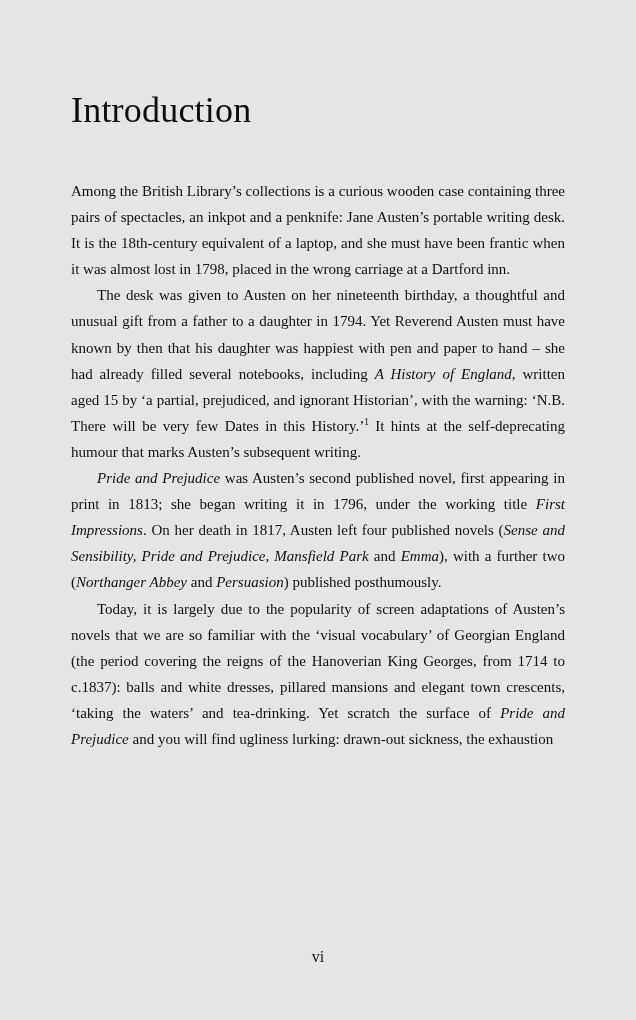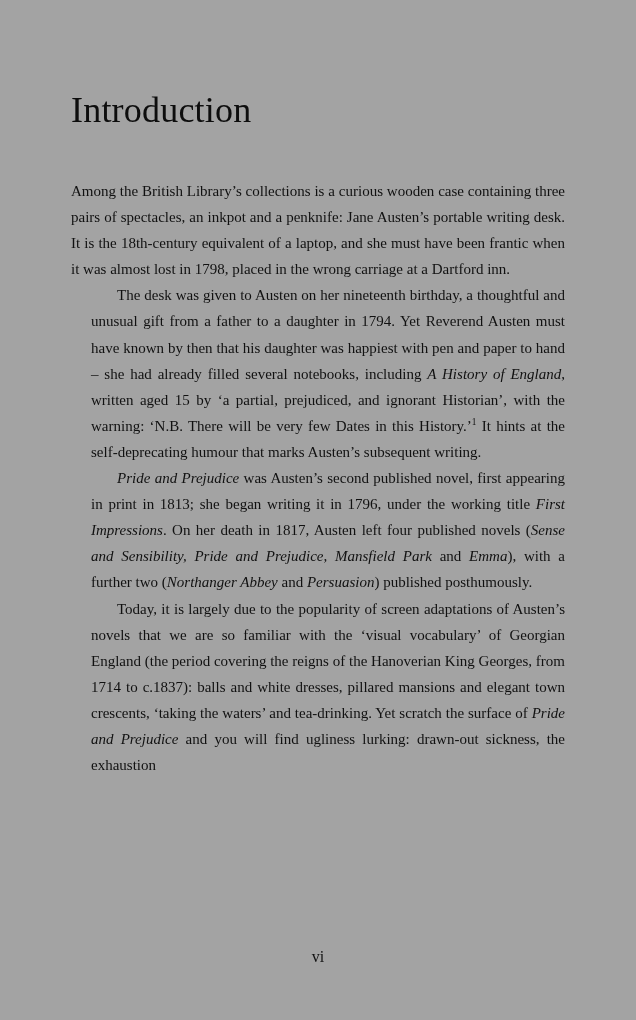--- a/index.html
+++ b/index.html
@@ -4,21 +4,21 @@
 <style>
   html, body {
     margin: 0;
     padding: 0;
     background: #ffffff;
   }
   .page {
     position: relative;
     width: 636px;
     height: 1020px;
-    background: #a3a3a3;
+    background: #e5e5e5;
     margin: 0 auto;
     overflow: hidden;
     font-family: "Liberation Serif", "DejaVu Serif", serif;
     color: #111111;
     -webkit-font-smoothing: antialiased;
   }
   .content {
     position: absolute;
     left: 71px;
     top: 0;
@@ -41,21 +41,20 @@
     text-align: justify;
     text-justify: inter-word;
     hyphens: none;
     color: #111111;
   }
   .body-text.first {
     margin-top: 50px;
   }
   .body-text.indented {
     text-indent: 26px;
-    margin-left: 20px;
   }
   em, .it {
     font-style: italic;
   }
   sup.footnote-ref {
     font-size: 0.62em;
     vertical-align: super;
     line-height: 0;
     font-style: normal;
   }

